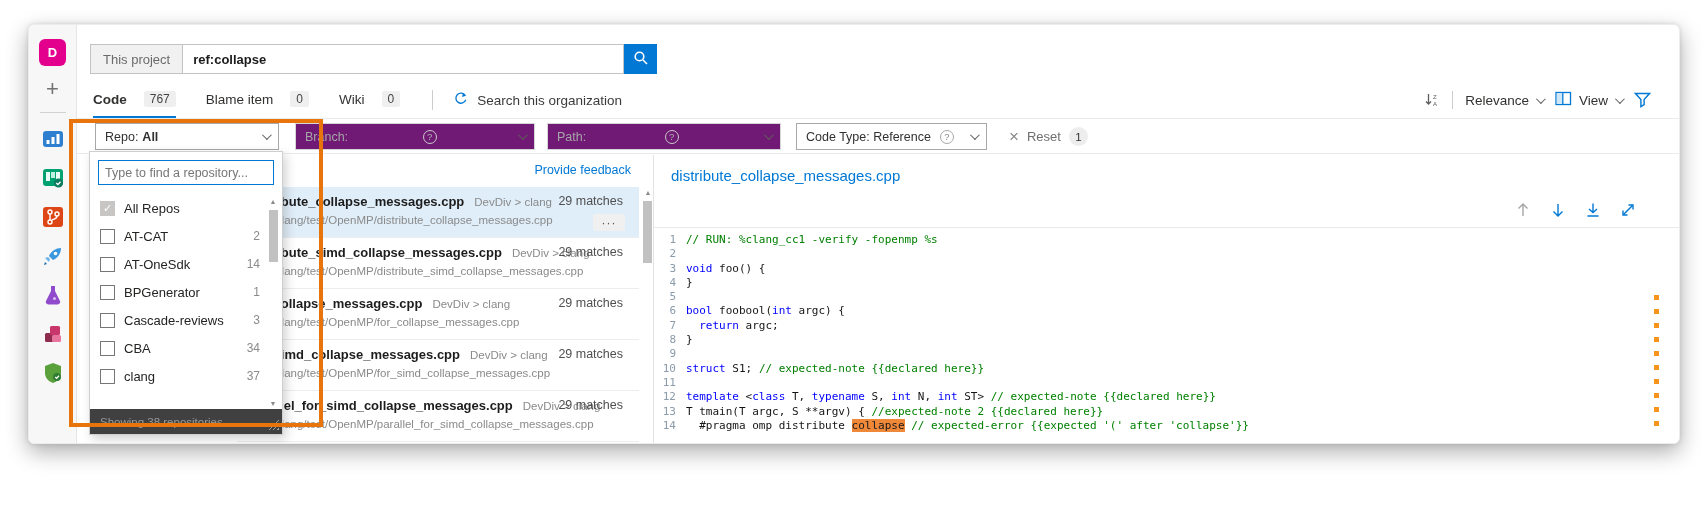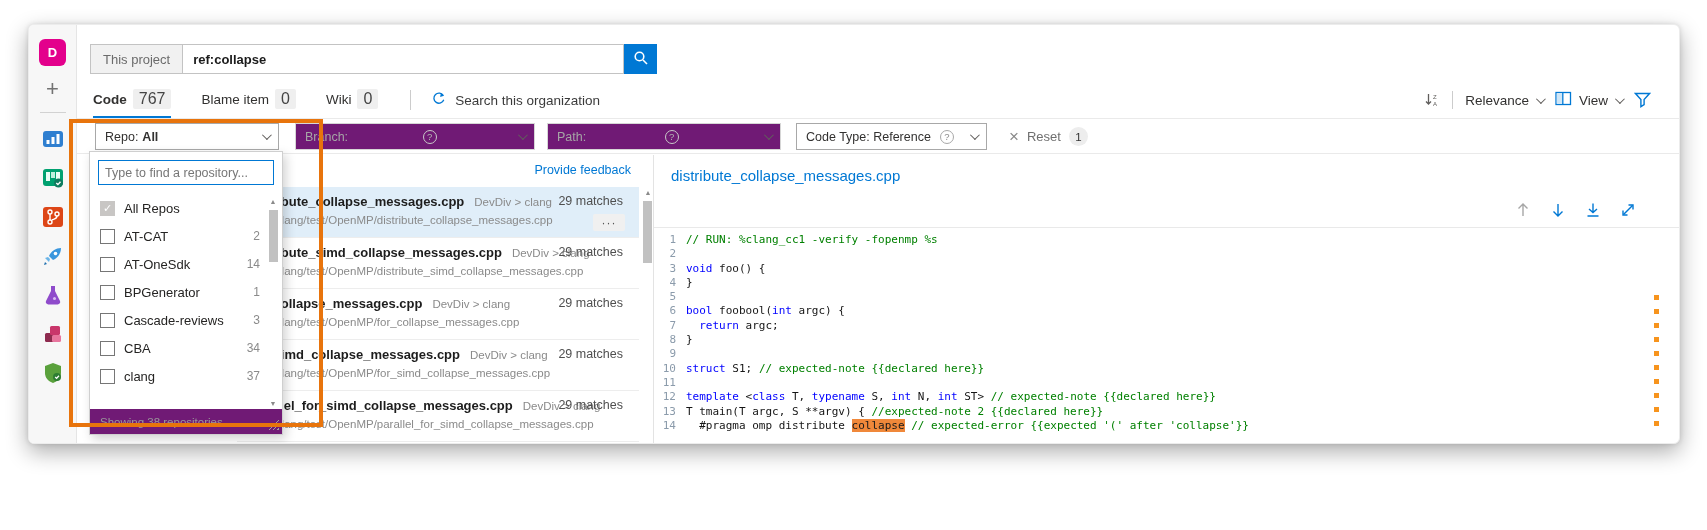--- a/index.html
+++ b/index.html
@@ -22,23 +22,23 @@
 
   .search-row { position:absolute; top:19px; left:13px; height:30px; display:flex; }
   .search-box { display:flex; width:534px; height:30px; border:1px solid #c3c3c3; background:#fff; }
   .scope-chip { background:#f1f1f1; border-right:1px solid #c3c3c3; color:#6b6b6b; font-size:13px;
                 display:flex; align-items:center; padding:0 12px; cursor:pointer; white-space:nowrap; }
   .query-input { flex:1; border:none; outline:none; font-size:13px; font-weight:bold; color:#1b1b1b; padding:0 10px;
                  font-family:"Liberation Sans", sans-serif; }
   .search-btn { width:33px; height:30px; background:#0078d4; border:none; display:flex; align-items:center; justify-content:center; cursor:pointer; }
 
   .tabs-row { position:absolute; top:57px; left:0; right:0; height:37px; border-bottom:1px solid #eaeaea; display:flex; align-items:center; padding-left:16px; }
-  .tab { display:inline-flex; align-items:center; gap:6px; font-size:13.5px; margin-right:30px; height:36px; cursor:pointer; border-bottom:2px solid transparent; }
+  .tab { display:inline-flex; align-items:center; gap:17px; font-size:13.5px; margin-right:30px; height:36px; cursor:pointer; border-bottom:2px solid transparent; }
   .tab.active { font-weight:bold; border-bottom:2px solid #0078d4; }
-  .badge { background:#efefef; border-radius:2px; font-size:16px; color:#444; padding:1px 6px; font-weight:normal; }
+  .badge { background:#efefef; border-radius:2px; font-size:12px; color:#444; padding:1px 6px; font-weight:normal; }
   .v-div { width:1px; height:20px; background:#ccc; margin:0 20px 0 2px; }
   .org-search { display:inline-flex; align-items:center; gap:9px; font-size:13.5px; color:#3b3b3b; cursor:pointer; }
   .tabs-right { position:absolute; right:28px; top:0; height:36px; display:flex; align-items:center; gap:12px; }
   .sort-btn, .dd-ctl, .funnel-btn { display:inline-flex; align-items:center; gap:7px; font-size:13.5px; color:#323130; cursor:pointer; }
   .chev { width:7px; height:7px; border-right:1.4px solid #605e5c; border-bottom:1.4px solid #605e5c; transform:rotate(45deg) translateY(-2px); display:inline-block; }
   .tr-div { width:1px; height:18px; background:#ccc; }
 
   .filter-row { position:absolute; top:94px; left:0; right:0; height:35px; border-bottom:1px solid #eaeaea; }
   .fbox { position:absolute; top:4px; height:27px; display:flex; align-items:center; padding:0 9px; font-size:12.5px;
           border:1px solid #a8a8a8; background:#fff; cursor:pointer; }
@@ -69,21 +69,21 @@
         display:flex; align-items:center; justify-content:center; flex:none; }
   .dd-row.checked .cb { background:#c8c6c4; border-color:#c8c6c4; }
   .dd-name { font-size:13px; color:#252423; }
   .dd-count { margin-left:auto; color:#8a8a8a; font-size:12px; padding-right:4px; }
   .dd-scroll { position:absolute; right:2px; top:44px; width:14px; height:214px; }
   .sc-arrow { width:14px; height:12px; text-align:center; font-size:7px; color:#8a8a8a; line-height:12px; cursor:pointer; }
   .sc-thumb { width:9px; margin:2px auto; background:#c1c1c1; cursor:pointer; }
   .dd-scroll .sc-thumb { height:52px; }
   .dd-scroll .sc-down { position:absolute; bottom:0; }
   .dd-footer { position:absolute; left:0; right:0; bottom:0; height:25px; font-size:11.5px; color:#9a9a9a;
-               display:flex; align-items:center; padding-left:10px; background:#701a75; }
+               display:flex; align-items:center; padding-left:10px; background:#404040; }
   .resize-h { position:absolute; right:3px; bottom:4px; width:11px; height:11px; cursor:nwse-resize;
               background:repeating-linear-gradient(135deg, transparent 0 2px, #a0a0a0 2px 3px); clip-path:polygon(100% 0, 100% 100%, 0 100%); }
 
   
   .annotation { position:absolute; left:-8px; top:94px; width:254px; height:308px; border:4px solid #e8740c; z-index:60; pointer-events:none; }
 
   
   .results { position:absolute; left:160px; top:130px; width:416px; bottom:0; }
   .feedback { position:absolute; top:8px; right:22px; font-size:12.5px; color:#0078d4; cursor:pointer; }
   .rows { position:absolute; top:32px; left:0; right:14px; bottom:0; }

